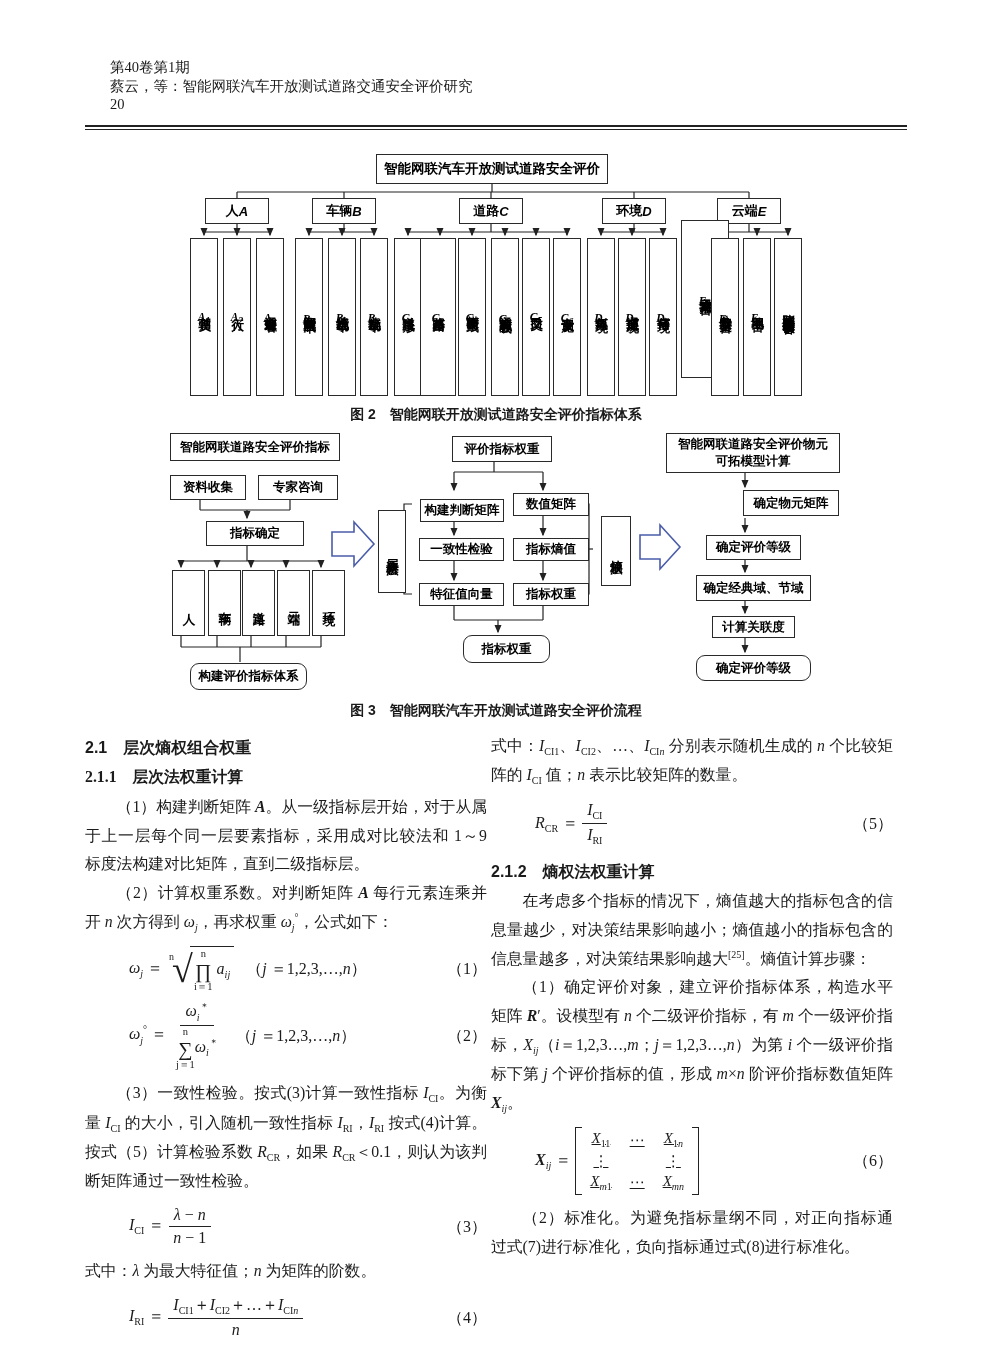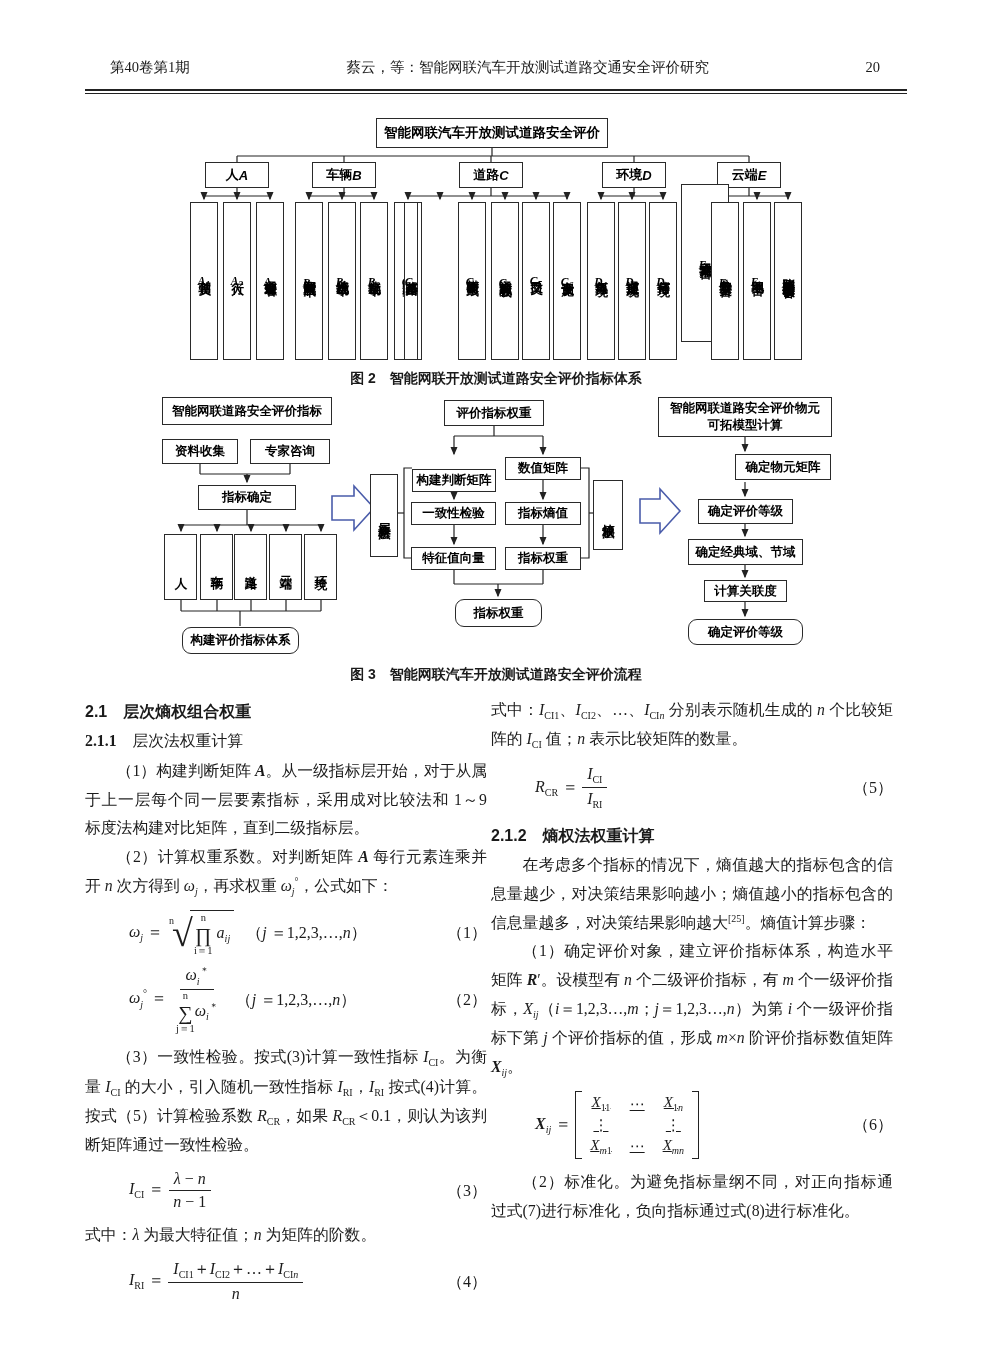--- a/index.html
+++ b/index.html
@@ -1,19 +1,19 @@
 <!DOCTYPE html>
 <html lang="zh"><head>
 <meta charset="utf-8">
 <style>
   html,body{margin:0;padding:0;background:#f3f3f1;}
   .page{position:relative;width:992px;height:1346px;margin:0 auto;background:#fff;
         font-family:"Liberation Serif","DejaVu Serif",serif;color:#1b1b1b;overflow:hidden;}
   
-  .jhead{display:flex;align-items:baseline;padding:58px 112px 0 110px;font-size:14.5px;}
+  .jhead{display:flex;align-items:baseline;padding:58px 112px 0 110px;font-size:14.5px;flex-direction:column;}
   .jhead .ctr{flex:1;text-align:center;}
   .rule1{margin:12px 85px 0;border-top:2.4px solid #222;}
   .rule2{margin:2px 85px 0;border-top:1px solid #222;}
   
   .figwrap{position:relative;width:992px;}
   .figwrap svg{position:absolute;left:0;top:0;}
   .fbox{position:absolute;box-sizing:border-box;border:1.3px solid #2a2a2a;background:#fff;
         display:flex;align-items:center;justify-content:center;
         font-family:"Liberation Sans","DejaVu Sans",sans-serif;font-weight:700;color:#000000;}
   .rnd{border-radius:9px;}
@@ -21,27 +21,27 @@
   .fig2{height:250px;margin-top:18px;}
   .fig2 .root{font-size:13.5px;}
   .fig2 .cat{font-size:13px;}
   .leaf{flex-direction:column;padding:5px 0;justify-content:center;gap:1px;}
   .leaf .vt{font-size:12.5px;line-height:1.08;}
   .leaf .code{font-size:11.5px;font-family:"Liberation Serif",serif;font-style:italic;font-weight:700;}
   .leaf .code sub,{font-size:8.5px;}
   .figcap{text-align:center;font-family:"Liberation Sans","DejaVu Sans",sans-serif;
           font-weight:700;font-size:14px;margin:8px 0 2px;}
   .fig3{height:266px;margin-top:4px;}
-  .fig3 .fbox{font-size:12.5px;}
+  .fig3 .fbox{font-size:12.5px;margin-left:8px;}
   .fig3 .vbox .vt{font-size:12.5px;}
   
   .cols{display:flex;gap:4px;padding:0 85px;margin-top:12px;}
   .col{width:402px;font-size:15.8px;line-height:1.82;text-align:justify;}
   .h2{font-family:"Liberation Sans","DejaVu Sans",sans-serif;font-weight:700;font-size:16px;margin:1px 0;}
-  .h3{font-size:15.8px;margin:1px 0;}
+  .h3{font-size:15.8px;margin:1px 0;font-weight:bold;}
   .p{text-indent:2em;}
   .pflush{text-indent:0;}
   .col i{font-family:"Liberation Serif",serif;}
   sup{font-size:10px;} sub{font-size:10px;}
   
   .formula{display:flex;align-items:center;margin:9px 0;line-height:1.25;font-size:16px;}
   .eq-main{margin-left:44px;display:inline-flex;align-items:center;gap:4px;}
   .eq-cond{margin-left:8px;}
   .eq-no{margin-left:auto;}
   .frac{display:inline-flex;flex-direction:column;align-items:center;vertical-align:middle;}
@@ -163,21 +163,21 @@
         <span class="code"><i>B</i><sub>2</sub></span>
       </div>
     <div class="fbox leaf" style="left:360px;top:90px;width:28px;height:158px">
         <span class="vt">非机动车</span>
         <span class="code"><i>B</i><sub>3</sub></span>
       </div>
     <div class="fbox leaf" style="left:394px;top:90px;width:28px;height:158px">
         <span class="vt">道路线形</span>
         <span class="code"><i>C</i><sub>1</sub></span>
       </div>
-    <div class="fbox leaf" style="left:404px;top:90px;width:14px;height:158px">
+    <div class="fbox leaf" style="left:420px;top:90px;width:36px;height:158px">
         <span class="vt">路基路面</span>
         <span class="code"><i>C</i><sub>2</sub></span>
       </div>
     <div class="fbox leaf" style="left:458px;top:90px;width:28px;height:158px">
         <span class="vt">横断面形式</span>
         <span class="code"><i>C</i><sub>3</sub></span>
       </div>
     <div class="fbox leaf" style="left:491px;top:90px;width:28px;height:158px">
         <span class="vt">交通标志标线</span>
         <span class="code"><i>C</i><sub>4</sub></span>
@@ -285,21 +285,21 @@
       </div>
     <div class="fbox vbox" style="left:269px;top:142px;width:33px;height:66px">
         <span class="vt">云端</span>
       </div>
     <div class="fbox vbox" style="left:304px;top:142px;width:33px;height:66px">
         <span class="vt">环境</span>
       </div>
     <div class="fbox rnd" style="left:182px;top:235px;width:117px;height:27px">构建评价指标体系</div>
 
     <div class="fbox" style="left:444px;top:8px;width:100px;height:26px">评价指标权重</div>
-    <div class="fbox" style="left:412px;top:77px;width:84px;height:23px">构建判断矩阵</div>
+    <div class="fbox" style="left:412px;top:71px;width:84px;height:23px">构建判断矩阵</div>
     <div class="fbox" style="left:411px;top:110px;width:85px;height:23px">一致性检验</div>
     <div class="fbox" style="left:411px;top:155px;width:85px;height:23px">特征值向量</div>
     <div class="fbox" style="left:505px;top:65px;width:76px;height:23px">数值矩阵</div>
     <div class="fbox" style="left:505px;top:110px;width:76px;height:23px">指标熵值</div>
     <div class="fbox" style="left:505px;top:155px;width:76px;height:23px">指标权重</div>
     <div class="fbox vbox" style="left:370px;top:82px;width:28px;height:83px">
         <span class="vt">层次分析法</span>
       </div>
     <div class="fbox vbox" style="left:593px;top:88px;width:30px;height:70px">
         <span class="vt">熵权法</span>

